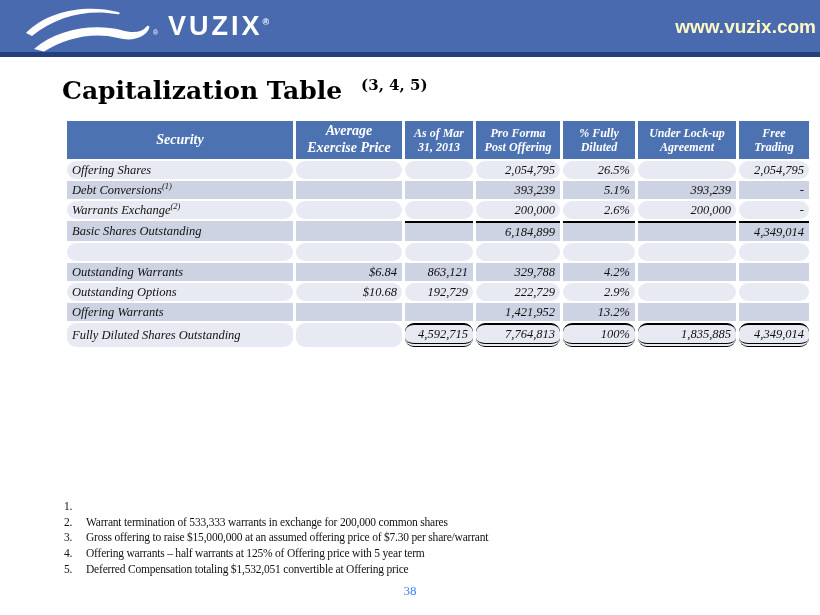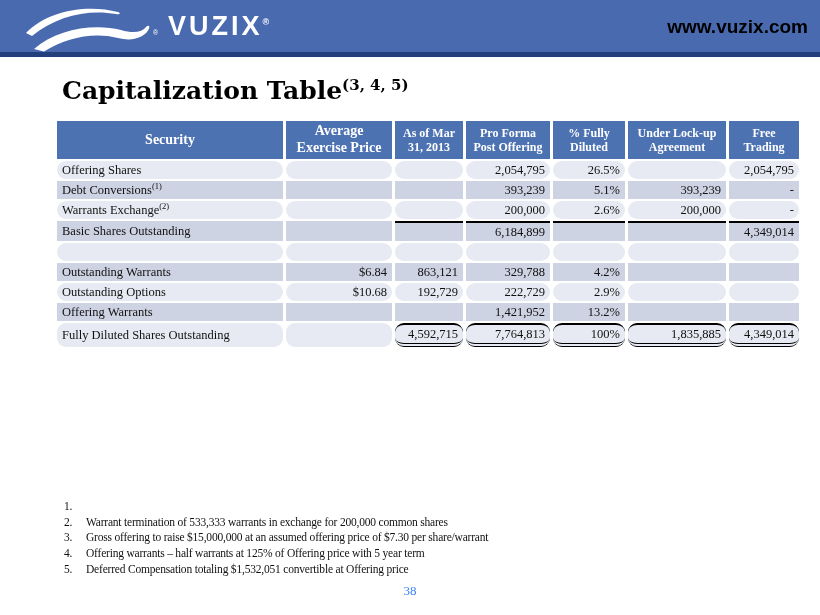--- a/index.html
+++ b/index.html
@@ -6,30 +6,30 @@
   .slide{position:relative;width:820px;height:615px;background:#ffffff;overflow:hidden;
          font-family:"Liberation Serif",serif;color:#111;}
 
   
   .topbar{position:absolute;left:0;top:0;width:820px;height:52px;background:#4a6ab0;}
   .topbar-strip{position:absolute;left:0;top:52px;width:820px;height:5px;background:#24407c;}
   .logo{position:absolute;left:14px;top:2px;width:150px;height:50px;}
   .brand{position:absolute;left:168px;top:11px;color:#fff;font-family:"Liberation Sans",sans-serif;
          font-weight:bold;font-size:27px;letter-spacing:3px;}
   .brand sup{font-size:9px;letter-spacing:0;}
-  .siteurl{position:absolute;right:12px;top:16px;color:#000000;font-family:"Liberation Sans",sans-serif;
+  .siteurl{position:absolute;right:4px;top:16px;color:#fef9c3;font-family:"Liberation Sans",sans-serif;
          font-weight:bold;font-size:19px;text-decoration:none;}
 
   
   .title{position:absolute;left:62px;top:76px;font-family:"DejaVu Serif","Liberation Serif",serif;
          font-weight:bold;font-size:25px;color:#000;}
-  .title .tsup{font-size:15px;position:relative;top:-9px;font-weight:bold;}
-
-  
-  .tblwrap{position:absolute;left:54px;top:119px;}
+  .title .tsup{font-size:15px;position:relative;top:-9px;font-weight:bold;margin-left:19px;}
+
+  
+  .tblwrap{position:absolute;left:64px;top:119px;font-style:italic;}
   table.cap{border-collapse:separate;border-spacing:3px 2px;table-layout:fixed;}
   table.cap th{background:#4d72b2;color:#fff;font-weight:bold;text-align:center;vertical-align:middle;
          height:34px;padding:2px 5px;font-size:12px;line-height:1.2;font-family:"Liberation Serif",serif;}
   table.cap th.big{font-size:14px;}
   table.cap td{height:18px;padding:0 5px;font-size:12.5px;white-space:nowrap;overflow:hidden;
          vertical-align:middle;line-height:1;}
   td.lbl{text-align:left;}
   td.num{text-align:right;}
   tr.dark td{background:#cdd3e2;}
   tr.light td{background:#e7eaf2;border-radius:9px;}

